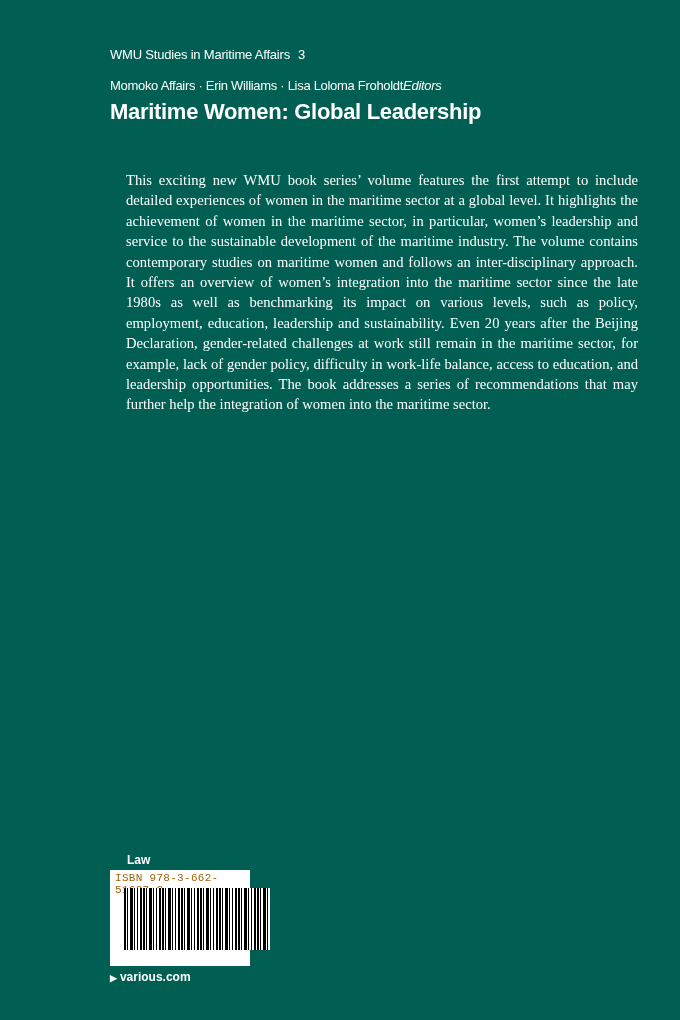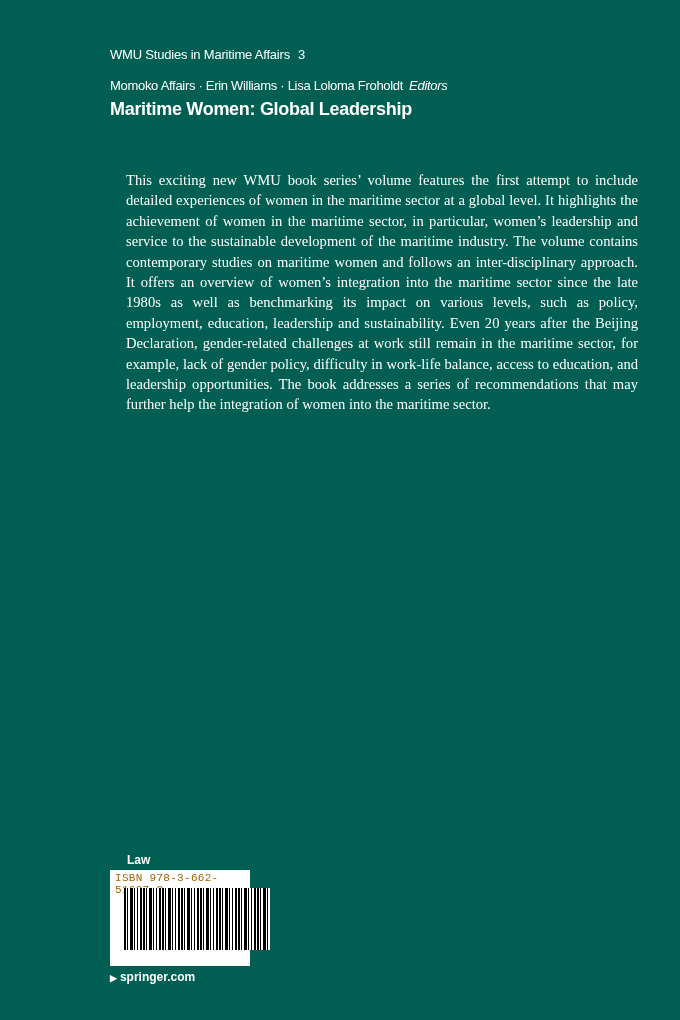--- a/index.html
+++ b/index.html
@@ -13,24 +13,24 @@
     }
     .series {
       position: absolute; left: 110px; top: 47px;
       font-size: 13px; font-weight: normal; letter-spacing: -0.2px;
     }
     .series .num { margin-left: 8px; }
     .editors {
       position: absolute; left: 110px; top: 78px;
       font-size: 13px; letter-spacing: -0.3px;
     }
-    .editors .role { font-style: italic; margin-left: 6px; }
+    .editors .role { font-style: italic; }
     .title {
       position: absolute; left: 110px; top: 99px;
-      font-size: 18px; font-weight: bold; letter-spacing: -0.3px;
+      font-size: 22px; font-weight: bold; letter-spacing: -0.3px;
     }
     .blurb {
       position: absolute; left: 110px; top: 154px; width: 512px;
       font-family: "Liberation Serif", serif;
       font-size: 14.6px; line-height: 20.4px;
       text-align: justify; margin: 16px;
     }
     .subject {
       position: absolute; left: 110px; top: 853px;
       font-size: 12px; font-weight: bold; padding-left: 17px;
@@ -79,14 +79,14 @@
 <p class="blurb">This exciting new WMU book series’ volume features the first attempt to include detailed experiences of women in the maritime sector at a global level. It highlights the achievement of women in the maritime sector, in particular, women’s leadership and service to the sustainable development of the maritime industry. The volume contains contemporary studies on maritime women and follows an inter-disciplinary approach. It offers an overview of women’s integration into the maritime sector since the late 1980s as well as benchmarking its impact on various levels, such as policy, employment, education, leadership and sustainability. Even 20 years after the Beijing Declaration, gender-related challenges at work still remain in the maritime sector, for example, lack of gender policy, difficulty in work-life balance, access to education, and leadership opportunities. The book addresses a series of recommendations that may further help the integration of women into the maritime sector.</p>
 
 <div class="subject">Law</div>
 
 <div class="barcode-box">
   <div class="isbn-text">ISBN 978-3-662-51607-2</div>
   <div class="bars"></div>
 </div>
 
 <div class="site">
-  <span class="arrow">▶</span><span>springer.com</span>
+  <span class="arrow">▶</span><span>various.com</span>
 </div>
 
 </body></html>

